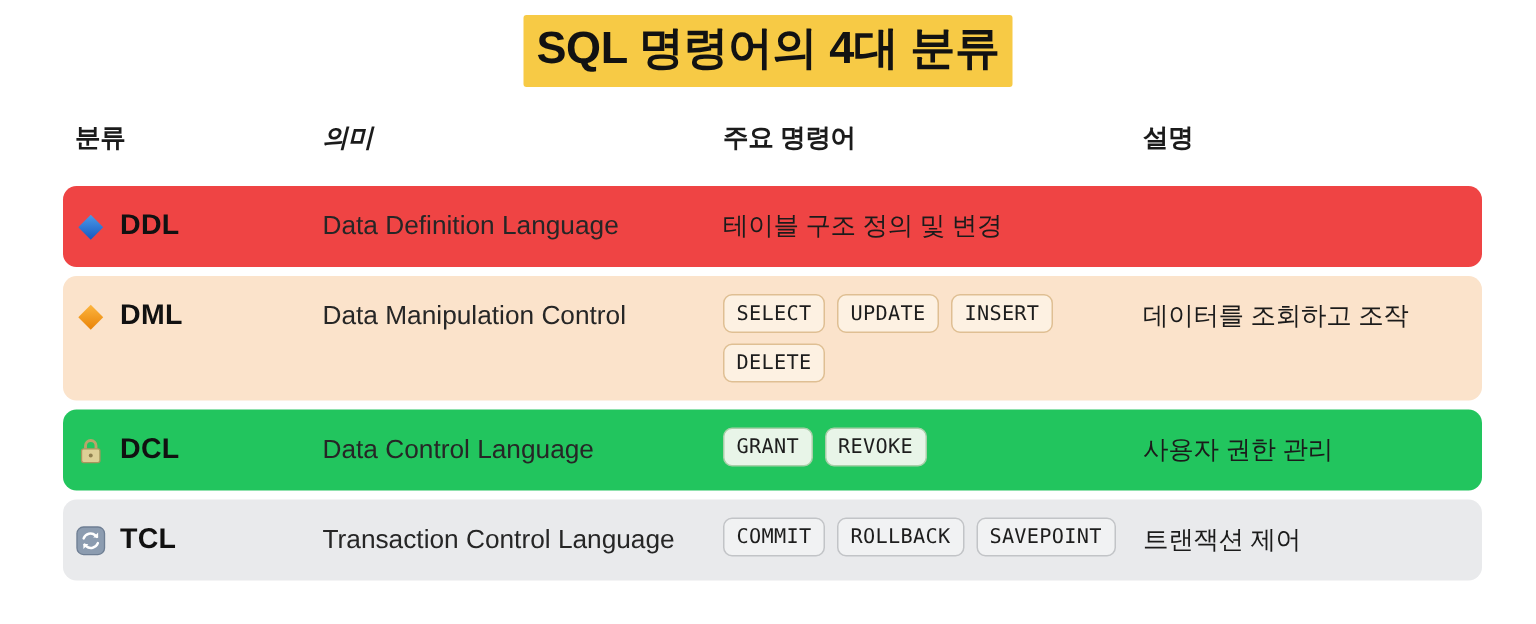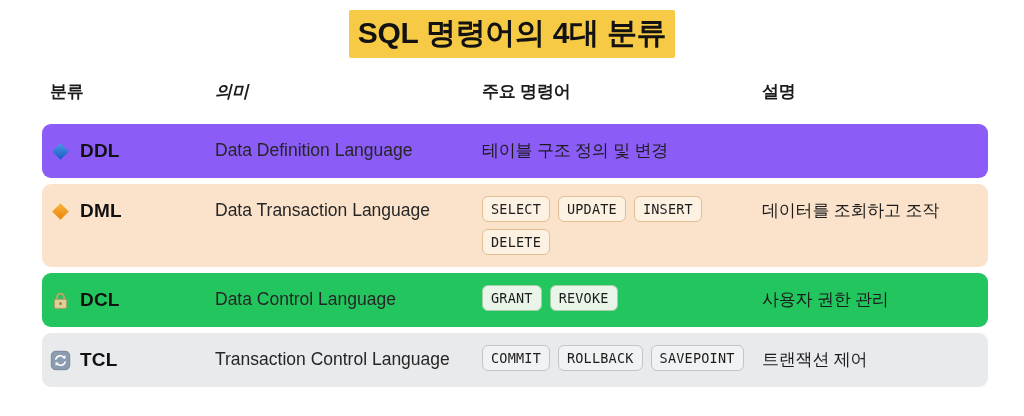--- a/index.html
+++ b/index.html
@@ -67,21 +67,21 @@
   .row {
     position: relative;
     display: flex;
     align-items: flex-start;
     border-radius: 9px;
     margin-bottom: 6px;
     box-sizing: border-box;
     padding: 12px 0 12px 0;
     min-height: 48px;
   }
-  .row.ddl  { background: #8b5cf6; }
+  .row.ddl  { background: #ef4444; }
   .row.dml  { background: #fbe3cb; }
   .row.dcl  { background: #22c55e; }
   .row.tcl  { background: #e9eaec; }
 
   .cell-cat {
     width: 173px;
     flex: 0 0 173px;
     display: flex;
     align-items: center;
     padding-left: 8px;
@@ -190,21 +190,21 @@
         <defs>
             <linearGradient id="gM" x1="0" y1="0" x2="0" y2="1">
           <stop offset="0" stop-color="#fcb53f"></stop>
               <stop offset="1" stop-color="#e98307"></stop>
         </linearGradient>
           </defs>
         <path d="M12 2.5 21.5 12 12 21.5 2.5 12Z" fill="url(#gM)"></path>
       </svg>
       <span class="cat-label">DML</span>
     </div>
-    <div class="cell-meaning">Data Transaction Language</div>
+    <div class="cell-meaning">Data Manipulation Control</div>
     <div class="cell-cmds">
       <span class="chip">SELECT</span>
       <span class="chip">UPDATE</span>
       <span class="chip">INSERT</span>
       <span class="chip">DELETE</span>
     </div>
     <div class="cell-desc">데이터를 조회하고 조작</div>
   </div>
 
   <div class="row dcl">

